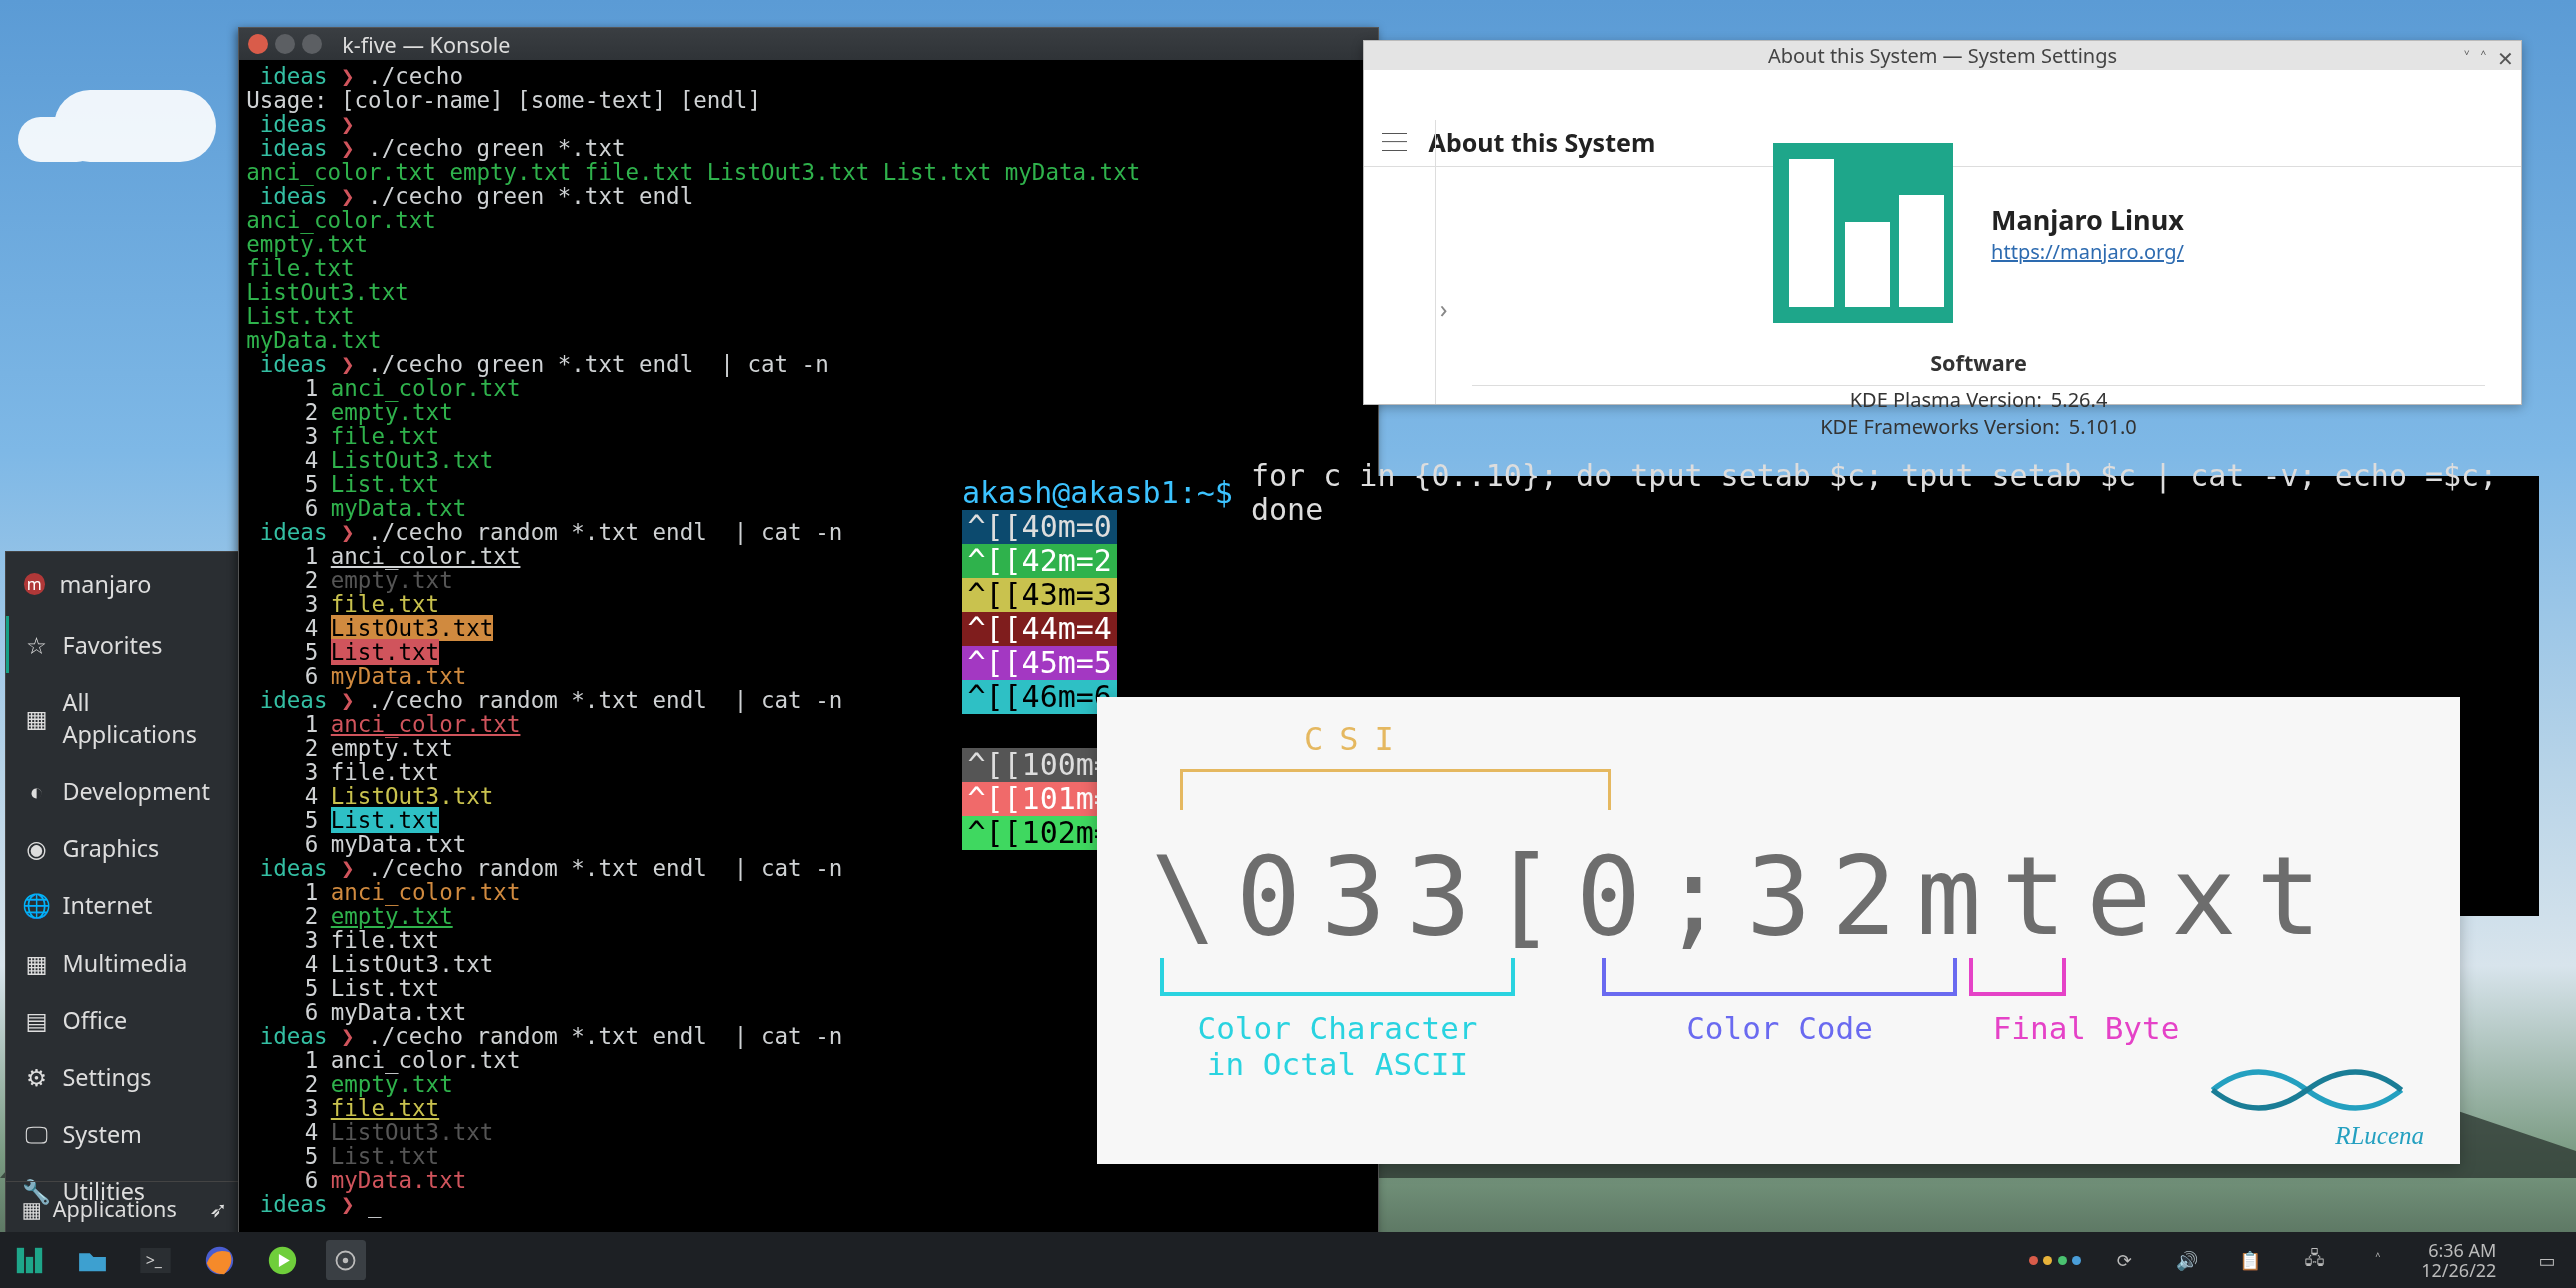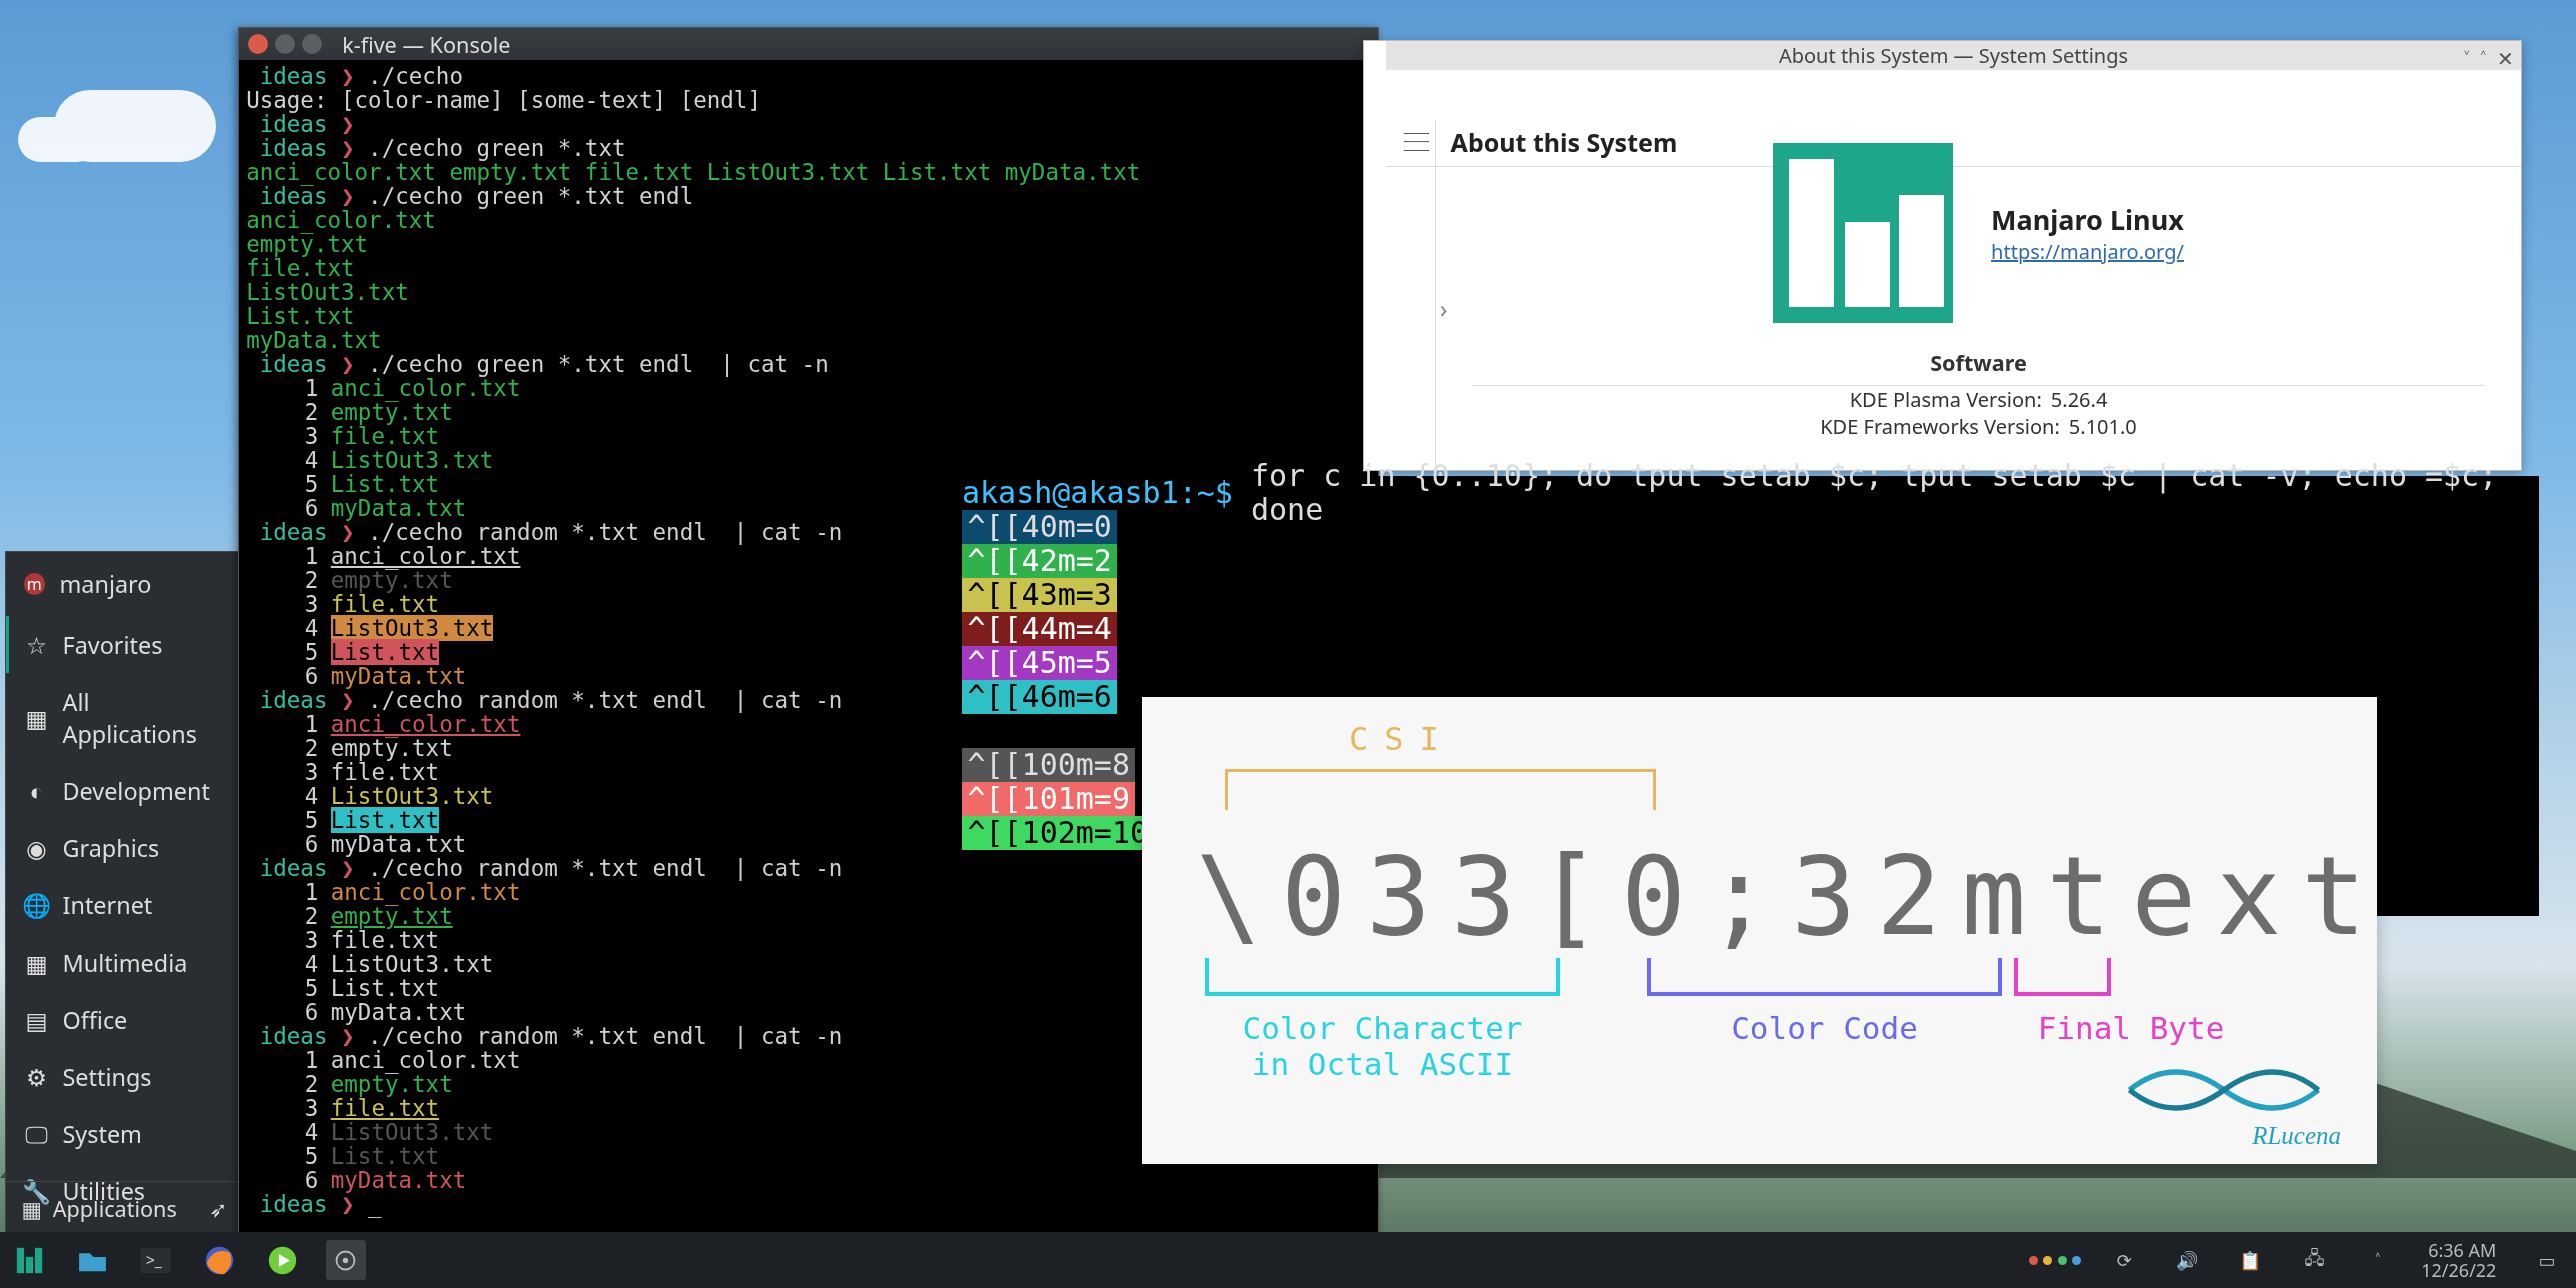--- a/index.html
+++ b/index.html
@@ -34,21 +34,21 @@
 .term .or { color:#d08a3f; }
 .term .rd { color:#d0545c; }
 .term .un { text-decoration:underline; }
 .term .num { color:#cfd2d4; display:inline-block; width:72px; text-align:right; margin-right:12.6px; }
 .term .hl-or{ background:#d08a3f; color:#000;}
 .term .hl-rd{ background:#d0545c; color:#000;}
 .term .hl-cy{ background:#2ec0c5; color:#000;}
 .term .dim{ color:#555; }
 
 
-.about { position:absolute; right:54px; top:40px; width:1159px; height:431px; background:#fff; border:0.9px solid #bbb; box-shadow:0 2.7px 10.8px rgba(0,0,0,.3);padding-left:22px; }
+.about { position:absolute; right:54px; top:40px; width:1159px; height:365px; background:#fff; border:0.9px solid #bbb; box-shadow:0 2.7px 10.8px rgba(0,0,0,.3); }
 .about .titlebar { height:29px; background:#e4e4e4; display:flex; align-items:center; justify-content:center; color:#444; font-size:20px; position:relative; }
 .about .tbbtns{ position:absolute; right:7.2px; top:3.6px; display:flex; gap:10.8px; color:#555; font-size:20px;}
 .about .header { height:50px; border-bottom:0.9px solid #ddd; display:flex; align-items:center; gap:21.6px; padding:0 18px; font-size:25px; font-weight:700; color:#222;margin-top:47px;}
 .about .hamb{ width:25px; height:18px; border-top:1.8px solid #555; border-bottom:1.8px solid #555; position:relative;}
 .about .hamb::before{content:"";position:absolute;left:0;right:0;top:50%;height:1.8px;background:#555;transform:translateY(-50%);}
 .about .sidebar { position:absolute; left:0; top:79px; bottom:0; width:72px; border-right:0.9px solid #ddd; }
 .about .main { position:absolute; left:72px; right:0; top:79px; bottom:0; padding:23.4px 36px; }
 .about .mlogo { width:180px; height:180px; background:#1ea68a; position:relative; }
 .about .mlogo .b1{position:absolute;left:16px;top:16px;width:45px;bottom:16px;background:#fff;}
 .about .mlogo .b2{position:absolute;left:72px;top:79px;width:45px;bottom:16px;background:#fff;}
@@ -61,21 +61,21 @@
 .about .kv span:first-child{color:#333;}
 
 
 .term2 { position:absolute; left:962px; top:476px; width:1577px; height:440px; background:#000; font-family:Menlo,Consolas,monospace; font-size:30px; line-height:34px;}
 .term2 .p{color:#3cc3ff;}
 .term2 .w{color:#ddd;}
 .term2 .l{display:flex;height:34px;align-items:center;}
 .term2 .bg{display:inline-block;padding:0 5.4px;color:#000;}
 
 
-.diagram { position:absolute; left:1142px; top:697px; width:1235px; height:467px; background:#f7f7f7; box-shadow:0 3.6px 14.4px rgba(0,0,0,.25);}
+.diagram { position:absolute; left:1097px; top:697px; width:1363px; height:467px; background:#f7f7f7; box-shadow:0 3.6px 14.4px rgba(0,0,0,.25);}
 .diagram .csi{ position:absolute; left:207px; top:23.4px; color:#e5b860; font-family:monospace; font-size:32px; letter-spacing:16px;}
 .diagram .csibox{ position:absolute; left:83px; top:72px; width:431px; height:41px; border:3.6px solid #e5b860; border-bottom:none;}
 .diagram .escseq{ position:absolute; left:54px; top:137px; font-family:monospace; font-size:108px; color:#6d6d6d; letter-spacing:20px; white-space:nowrap;}
 .diagram .b1{position:absolute; left:63px; top:261px; width:355px; height:38px; border:4.5px solid #2ad3e0; border-top:none;}
 .diagram .b2{position:absolute; left:505px; top:261px; width:355px; height:38px; border:4.5px solid #6a6af0; border-top:none;}
 .diagram .b3{position:absolute; left:872px; top:261px; width:97px; height:38px; border:4.5px solid #e542c7; border-top:none;}
 .diagram .lab{position:absolute; font-family:monospace; font-size:31px; text-align:center;}
 .diagram .lab1{left:63px; top:313px; width:355px; color:#2ad3e0;}
 .diagram .lab2{left:505px; top:313px; width:355px; color:#6a6af0;}
 .diagram .lab3{left:872px; top:313px; width:234px; color:#e542c7;}

